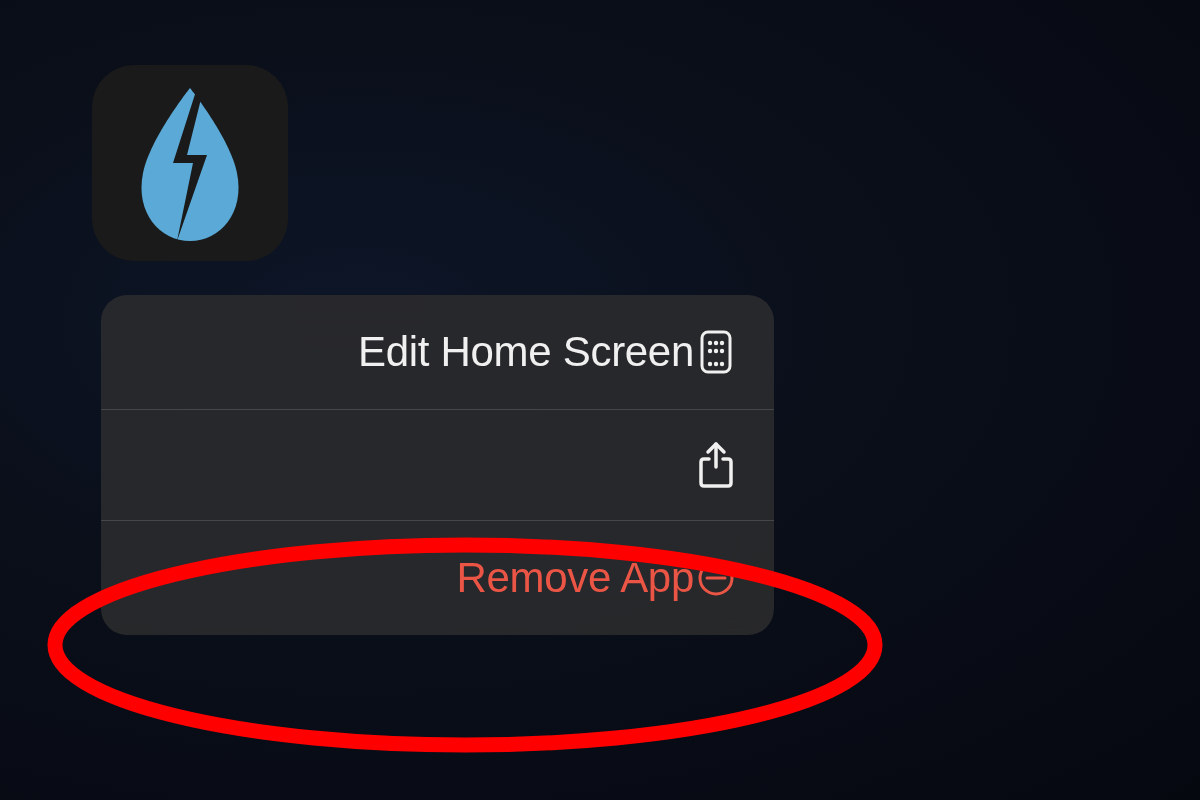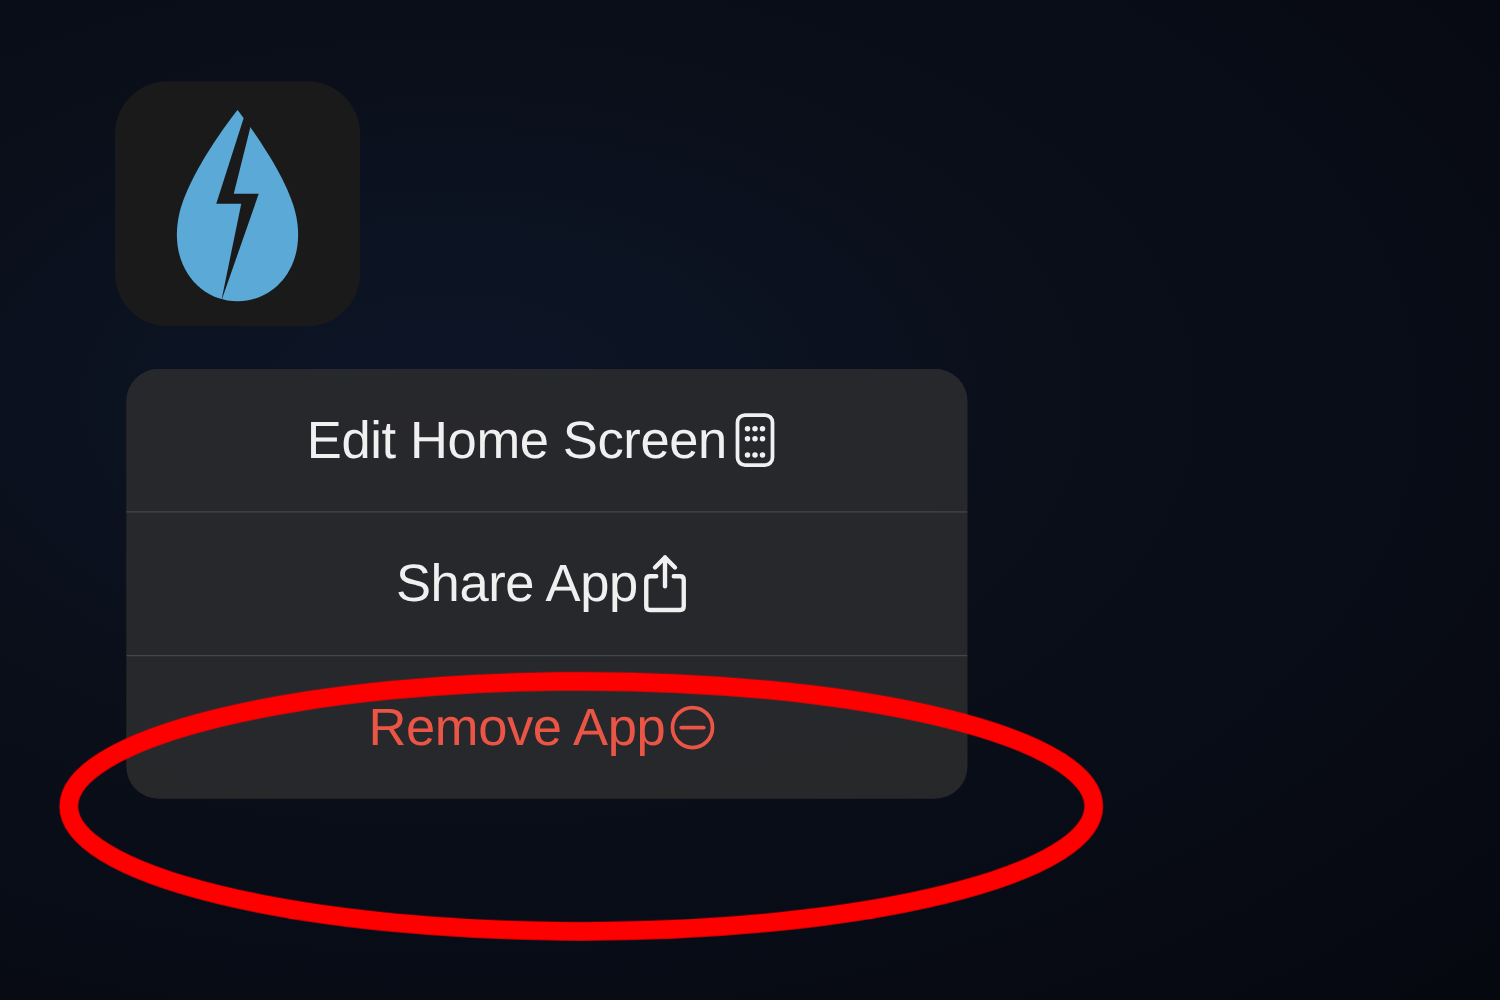--- a/index.html
+++ b/index.html
@@ -37,21 +37,21 @@
       width: 673px;
       background: rgba(42, 42, 44, 0.92);
       backdrop-filter: blur(20px);
       border-radius: 26px;
       overflow: hidden;
     }
     
     .menu-item {
       display: flex;
       align-items: center;
-      justify-content: center;
+      justify-content: flex-end;
       padding: 33px 36px 33px 32px;
       cursor: pointer;
     }
     
     .menu-item:not(:last-child) {
       border-bottom: 1px solid rgba(128, 128, 128, 0.35);
     }
     
     .menu-label {
       font-size: 42px;
@@ -122,21 +122,20 @@
         <circle cx="16" cy="21" r="2.2" fill="#f0f0f0"></circle>
         <circle cx="22" cy="21" r="2.2" fill="#f0f0f0"></circle>
         <circle cx="10" cy="34" r="2.2" fill="#f0f0f0"></circle>
         <circle cx="16" cy="34" r="2.2" fill="#f0f0f0"></circle>
         <circle cx="22" cy="34" r="2.2" fill="#f0f0f0"></circle>
       </svg>
     </span>
   </div>
 
   <div class="menu-item">
-    <span class="menu-label">Share App</span>
     <span class="menu-icon">
       <svg viewBox="0 0 38 48" width="38" height="48">
         <path d="M 19 3 L 19 26" stroke="#f0f0f0" stroke-width="3.5" stroke-linecap="round" fill="none"></path>
         <path d="M 11 11 L 19 3 L 27 11" stroke="#f0f0f0" stroke-width="3.5" stroke-linecap="round" stroke-linejoin="round" fill="none"></path>
         <path d="M 12 18 L 7 18 C 5 18 4 19 4 21 L 4 42 C 4 44 5 45 7 45 L 31 45 C 33 45 34 44 34 42 L 34 21 C 34 19 33 18 31 18 L 26 18" stroke="#f0f0f0" stroke-width="3.5" stroke-linecap="round" fill="none"></path>
       </svg>
     </span>
   </div>
 
   <div class="menu-item">

